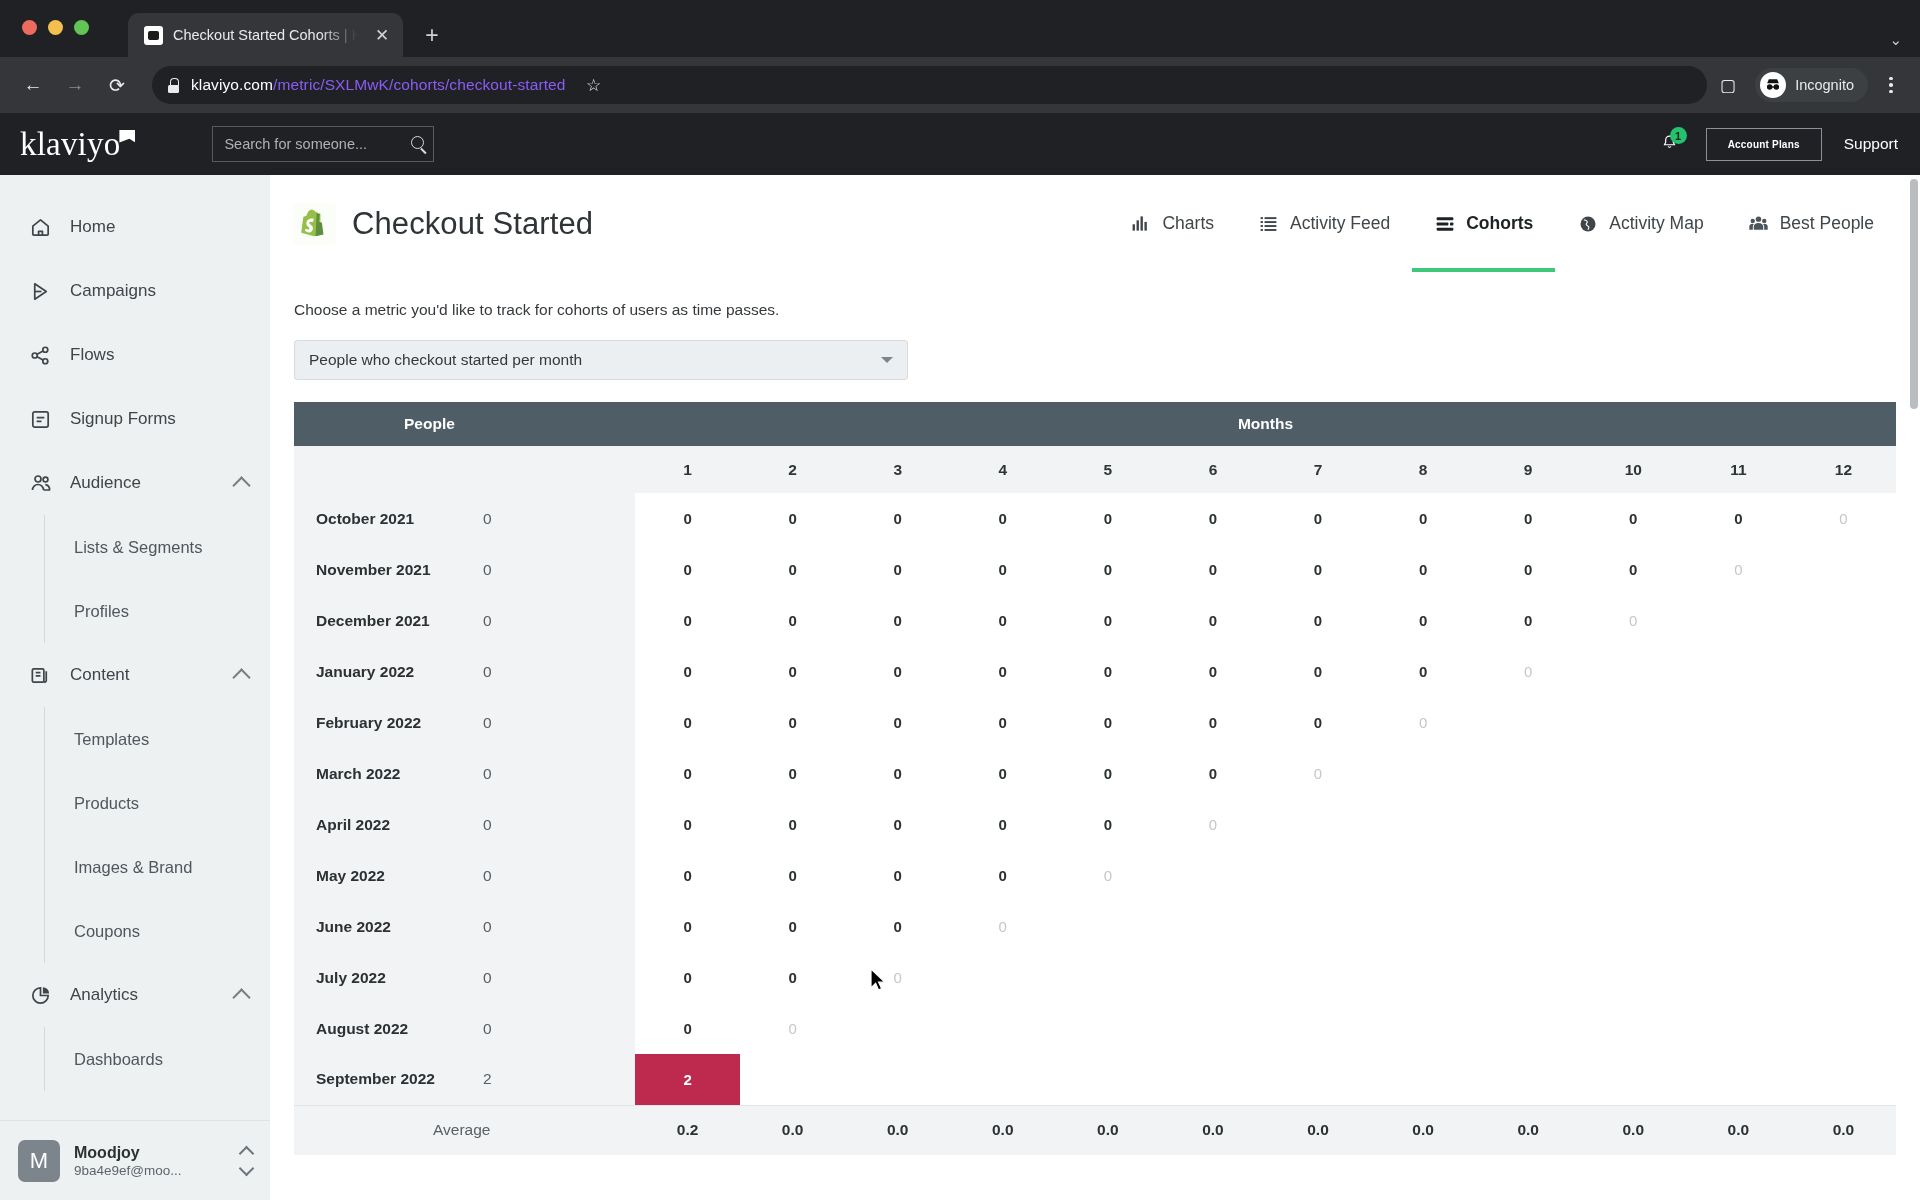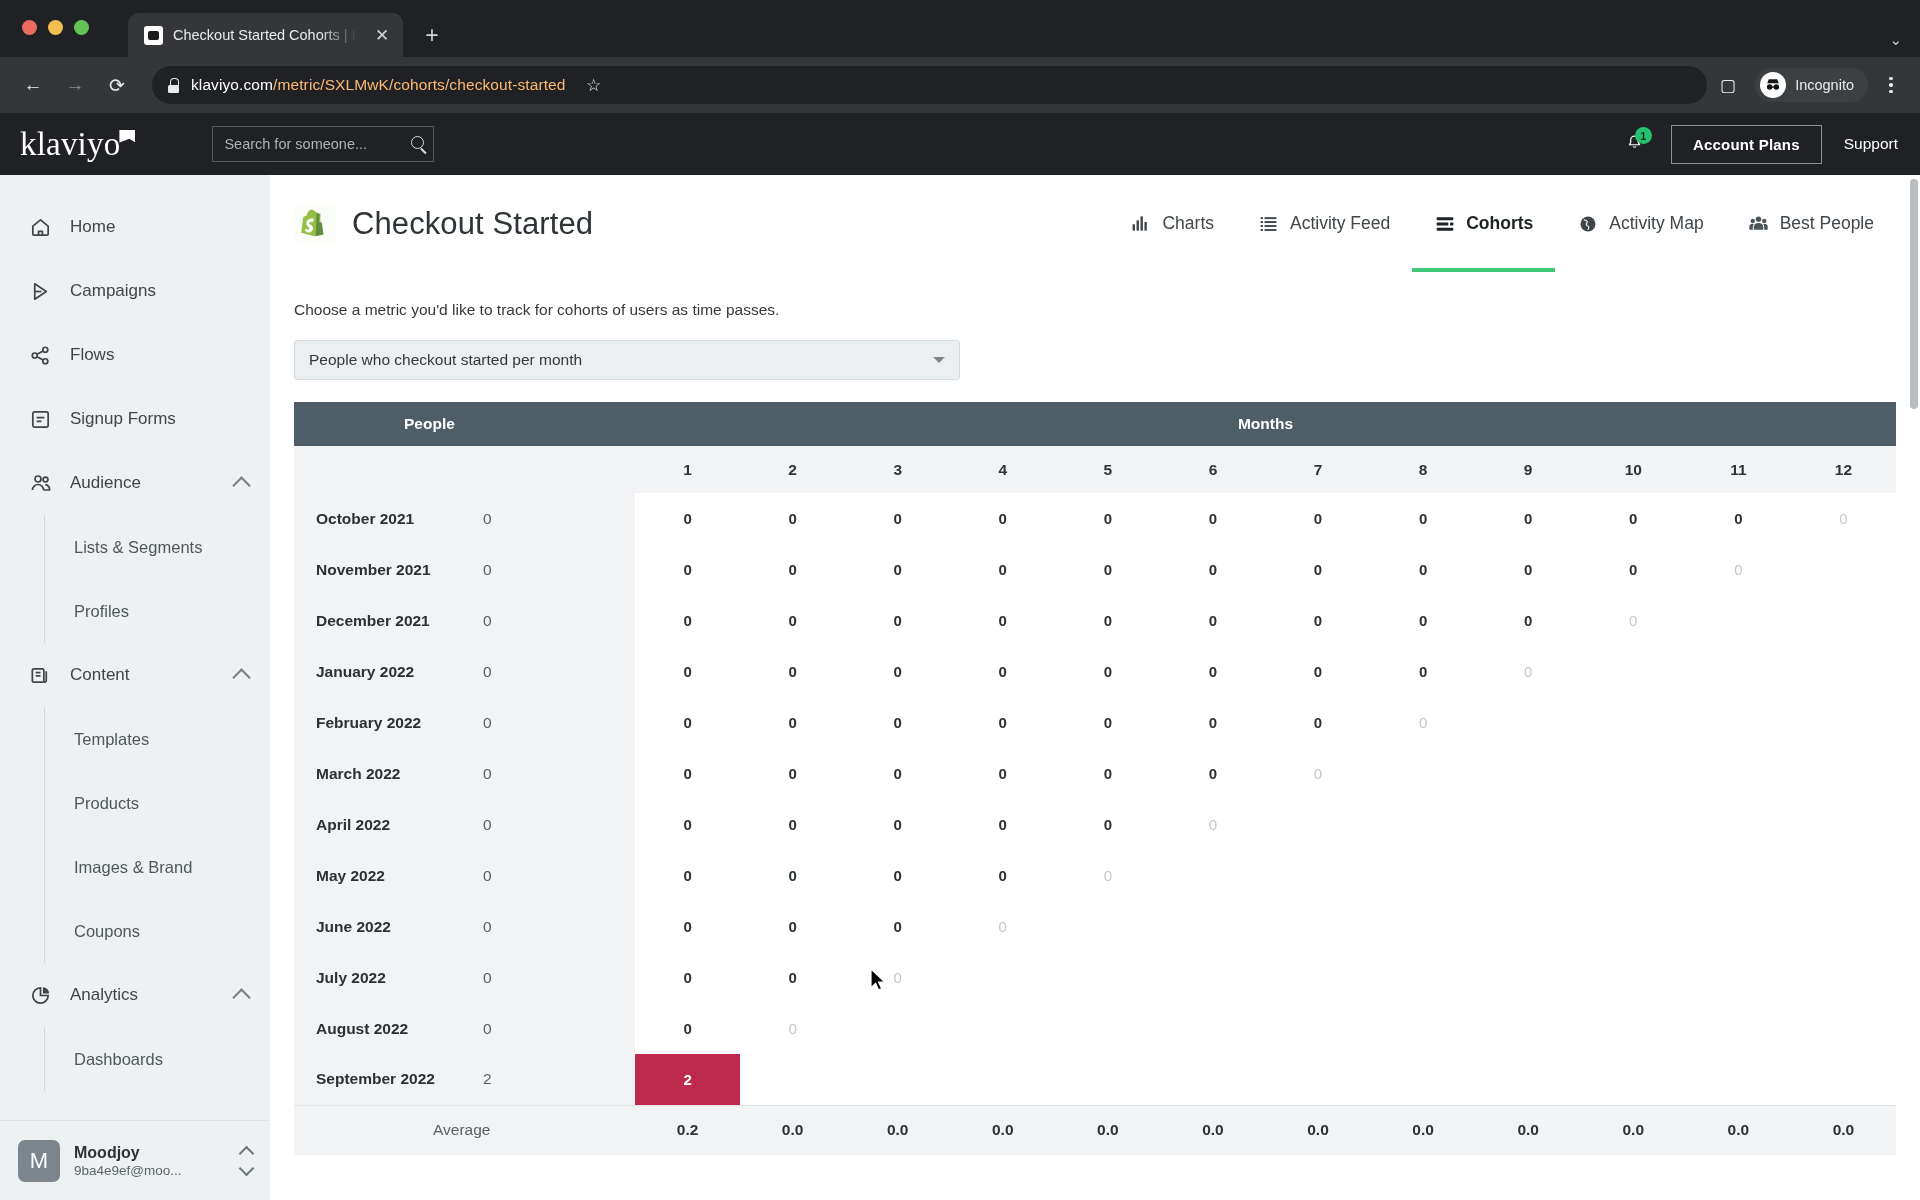--- a/index.html
+++ b/index.html
@@ -40,21 +40,21 @@
   .navbtn.dim { color:#8b8e91; }
   .urlbox {
     flex:1; height:38px; background:#202124; border-radius:19px; margin-left:12px;
     display:flex; align-items:center; padding:0 14px; gap:11px; color:#e8eaed;
   }
   .lock { width:14px; height:16px; position:relative; flex:0 0 auto; }
   .lock::before { content:""; position:absolute; left:1.5px; bottom:0; width:11px; height:8px; background:#e8eaed; border-radius:1.5px; }
   .lock::after { content:""; position:absolute; left:4px; top:1px; width:7px; height:7px; border:1.7px solid #e8eaed; border-bottom:none; border-radius:4px 4px 0 0; }
   .url { font-size:15.5px; letter-spacing:.1px; }
   .url .host { color:#ffffff; }
-  .url .path { color:#fdba74; }
+  .url .path { color:#8b5cf6; }
   .omni-icon { width:34px; height:34px; display:flex; align-items:center; justify-content:center; color:#e8eaed; font-size:17px; }
   .incognito-pill { display:flex; align-items:center; gap:9px; background:#3c4043; border-radius:17px; height:34px; padding:0 14px 0 5px; margin-left:6px; }
   .incog-face { width:26px; height:26px; border-radius:50%; background:#fff; display:flex; align-items:center; justify-content:center; }
   .incognito-pill span.lbl { color:#e8eaed; font-size:14.5px; }
   .kebab { width:30px; display:flex; flex-direction:column; align-items:center; justify-content:center; gap:3px; margin-left:4px;}
   .kebab i { width:3.5px; height:3.5px; background:#e8eaed; border-radius:50%; display:block; }
 
   
   .app { flex:1; display:flex; flex-direction:column; background:#86efac; position:relative; overflow:hidden;}
   .topbar { height:62px; background:#1f2125; display:flex; align-items:center; padding:0 22px 0 20px; flex:0 0 auto; }
@@ -63,21 +63,21 @@
   .searchwrap { margin-left:78px; width:222px; height:36px; border:1px solid #565a5f; display:flex; align-items:center; padding:13px 11px; }
   .searchwrap input { flex:1; background:transparent; border:none; outline:none; color:#d7dadd; font-size:14.5px; font-family:"Liberation Sans", sans-serif; }
   .searchwrap input::placeholder { color:#aeb2b6; }
   .mag { width:16px; height:16px; position:relative; flex:0 0 auto; }
   .mag::before { content:""; position:absolute; left:0; top:0; width:11px; height:11px; border:1.8px solid #d7dadd; border-radius:50%; }
   .mag::after { content:""; position:absolute; right:0px; bottom:0px; width:7px; height:1.8px; background:#d7dadd; transform:rotate(45deg); }
   .top-right { margin-left:auto; display:flex; align-items:center; gap:22px; }
   .bellwrap { position:relative; width:26px; height:30px; }
   .bell { position:absolute; left:3px; top:5px; width:17px; height:17px; }
   .badge { position:absolute; right:-3px; top:-2px; min-width:17px; height:17px; border-radius:9px; background:#25c16f; color:#0d2e1c; font-size:11px; font-weight:bold; display:flex; align-items:center; justify-content:center; padding:0 4px; }
-  .acct-btn { border:1px solid #8b9096; color:#fff; font-size:15px; font-weight:bold; padding:10px 21px; letter-spacing:.2px; }
+  .acct-btn { border:1px solid #8b9096; color:#fff; font-size:10px; font-weight:bold; padding:10px 21px; letter-spacing:.2px; }
   .support-link { color:#fff; font-size:15.5px; }
 
   .body { flex:1; display:flex; min-height:0; }
 
   
   .sidebar { width:270px; flex:0 0 270px; background:#eef1f2; display:flex; flex-direction:column; position:relative; }
   .sidenav { flex:1; padding-top:20px; overflow:hidden; }
   .nav-item { display:flex; align-items:center; gap:17px; height:64px; padding:0 22px 0 28px; color:#3f4549; font-size:17px; }
   .nav-ico { width:25px; height:25px; flex:0 0 auto; display:flex; align-items:center; justify-content:center; }
   .nav-label { flex:1; }
@@ -100,21 +100,21 @@
   .shopify-ico { width:42px; height:42px; flex:0 0 auto; }
   .page-title { font-size:31px; color:#2f3437; margin-left:16px; letter-spacing:.1px; }
   .tabs { margin-left:auto; display:flex; align-items:stretch; height:97px; }
   .tab-item { display:flex; align-items:center; gap:11px; padding:0 22px; color:#40464a; font-size:17.5px; position:relative; }
   .tab-item.active { font-weight:bold; color:#1d2225; }
   .tab-item.active::after { content:""; position:absolute; left:0; right:0; bottom:0; height:4px; background:#3fc87a; }
   .tab-ico { width:21px; height:21px; display:flex; align-items:center; justify-content:center; flex:0 0 auto;}
 
   .content { flex:1; padding:0 24px 0 24px; overflow:hidden; }
   .helper { font-size:15.5px; color:#35393c; margin-top:29px; }
-  .select-wrap { margin-top:21px; width:666px; height:40px; background:#eceff1; border:1px solid #d5dadd; border-radius:3px; display:flex; align-items:center; padding:0 14px; }
+  .select-wrap { margin-top:21px; width:614px; height:40px; background:#eceff1; border:1px solid #d5dadd; border-radius:3px; display:flex; align-items:center; padding:0 14px; }
   .select-wrap .val { flex:1; font-size:15.5px; color:#33383b; }
   .caret { width:0; height:0; border-left:6px solid transparent; border-right:6px solid transparent; border-top:6px solid #7d858b; }
 
   
   table.cohort { width:100%; border-collapse:collapse; margin-top:22px; table-layout:fixed; }
   table.cohort th, table.cohort td { padding:0; }
   .hdr-people, .hdr-months { background:#4f5d66; color:#fff; font-size:15.5px; font-weight:bold; height:44px; }
   .hdr-people { text-align:left; padding-left:110px !important; }
   .hdr-months { text-align:center; }
   .sub-hdr td, .sub-hdr th { background:#f1f3f4; height:47px; font-size:15.5px; font-weight:bold; color:#2f3437; text-align:center; }

